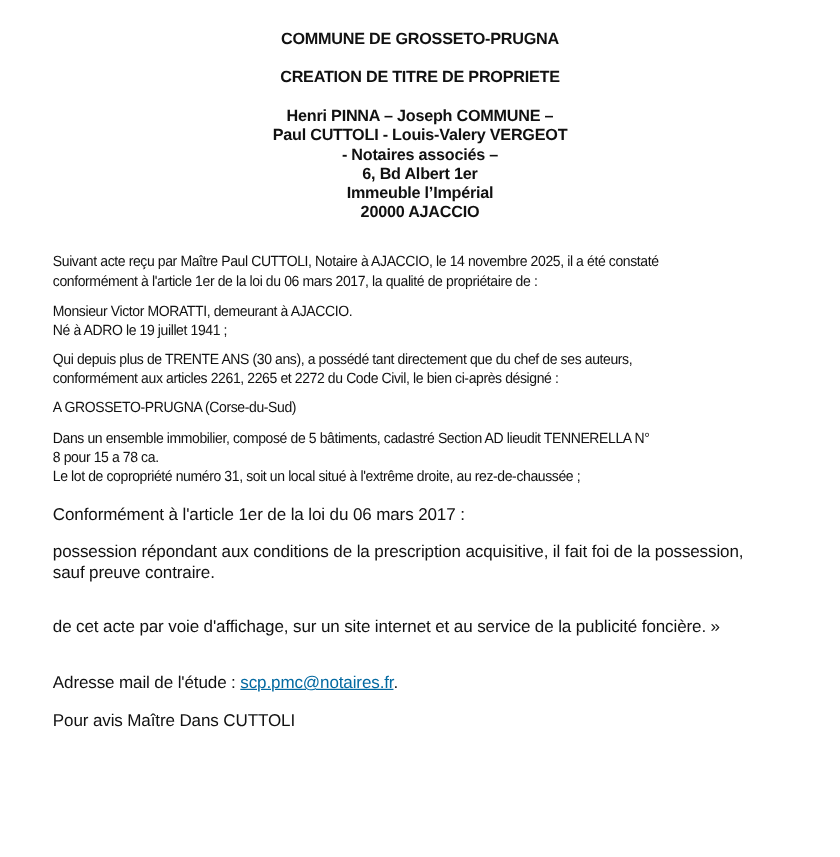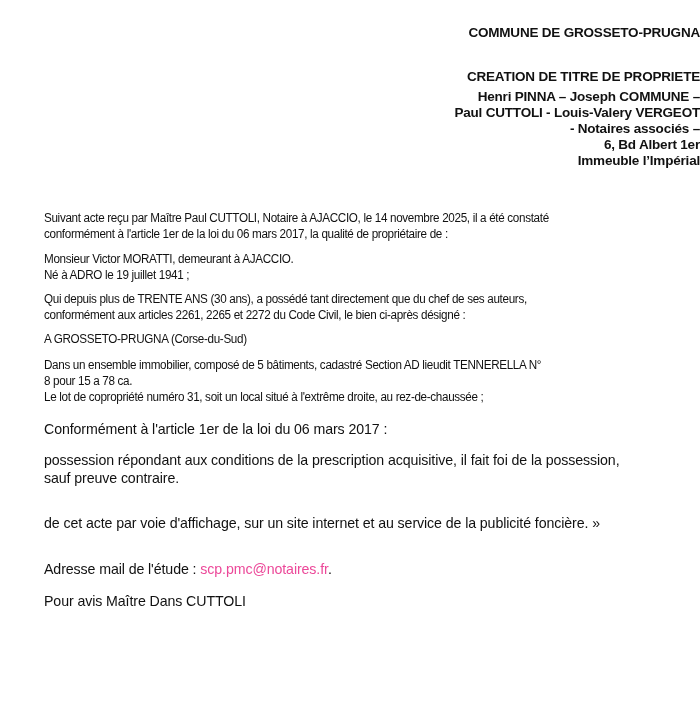--- a/index.html
+++ b/index.html
@@ -1,42 +1,43 @@
 <!DOCTYPE html>
 <html><head>
 <meta charset="utf-8">
 <style>
   html, body { margin: 0; padding: 0; background: #ffffff; }
   body { width: 700px; height: 714px; position: relative; overflow: hidden; color: #111; font-family: "Liberation Sans", sans-serif; }
-  .hdr { position: absolute; left: 0; width: 700px; text-align: right; font-weight: bold; font-size: 13.5px; letter-spacing: -0.2px; }
+  .hdr { position: absolute; left: 0; width: 700px; text-align: center; font-weight: bold; font-size: 13.5px; letter-spacing: -0.2px; }
   .hdr-line { display: block; height: 16px; line-height: 16px; }
   .small { position: absolute; left: 44px; font-size: 12.3px; line-height: 16px; letter-spacing: -0.35px; transform: scaleX(0.95); transform-origin: left top; white-space: nowrap; }
   .large { position: absolute; left: 44px; font-size: 14.2px; line-height: 18px; letter-spacing: -0.1px; white-space: nowrap; }
   .line { display: block; }
-  a.mail { color: #ec4899; }
+  a.mail { color: #0369a1; text-decoration: underline; }
 </style>
 </head>
 <body>
 
 <div>
 
   <div class="hdr" style="top:25px;">
     <span class="hdr-line">COMMUNE DE GROSSETO-PRUGNA</span>
   </div>
 
-  <div class="hdr" style="top:69px;">
+  <div class="hdr" style="top:56px;">
     <span class="hdr-line">CREATION DE TITRE DE PROPRIETE</span>
   </div>
 
   <div class="hdr" style="top:89px;">
     <span class="hdr-line">Henri PINNA – Joseph COMMUNE –</span>
     <span class="hdr-line">Paul CUTTOLI - Louis-Valery VERGEOT</span>
     <span class="hdr-line">- Notaires associés –</span>
     <span class="hdr-line">6, Bd Albert 1er</span>
     <span class="hdr-line">Immeuble l’Impérial</span>
+    <span class="hdr-line">20000 AJACCIO</span>
   </div>
 
   <div class="small" style="top:210px;">
     <span class="line">Suivant acte reçu par Maître Paul CUTTOLI, Notaire à AJACCIO, le 14 novembre 2025, il a été constaté</span>
     <span class="line">conformément à l'article 1er de la loi du 06 mars 2017, la qualité de propriétaire de :</span>
   </div>
 
   <div class="small" style="top:251px;">
     <span class="line">Monsieur Victor MORATTI, demeurant à AJACCIO.</span>
     <span class="line">Né à ADRO le 19 juillet 1941 ;</span>

